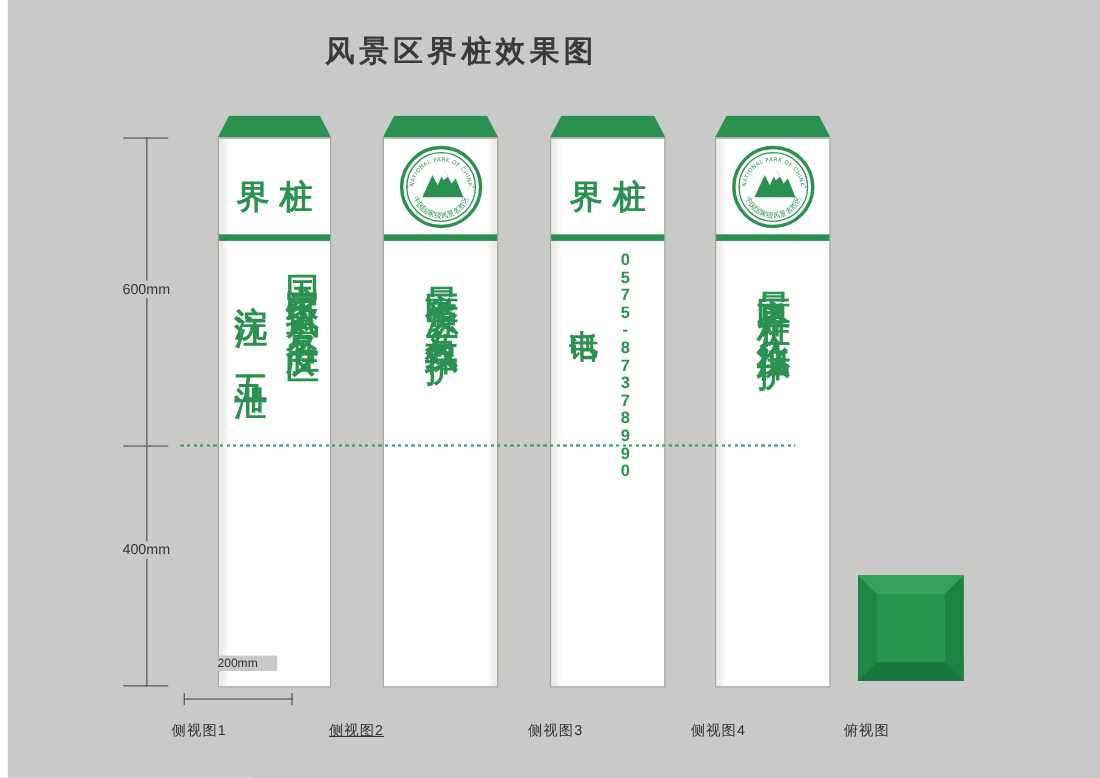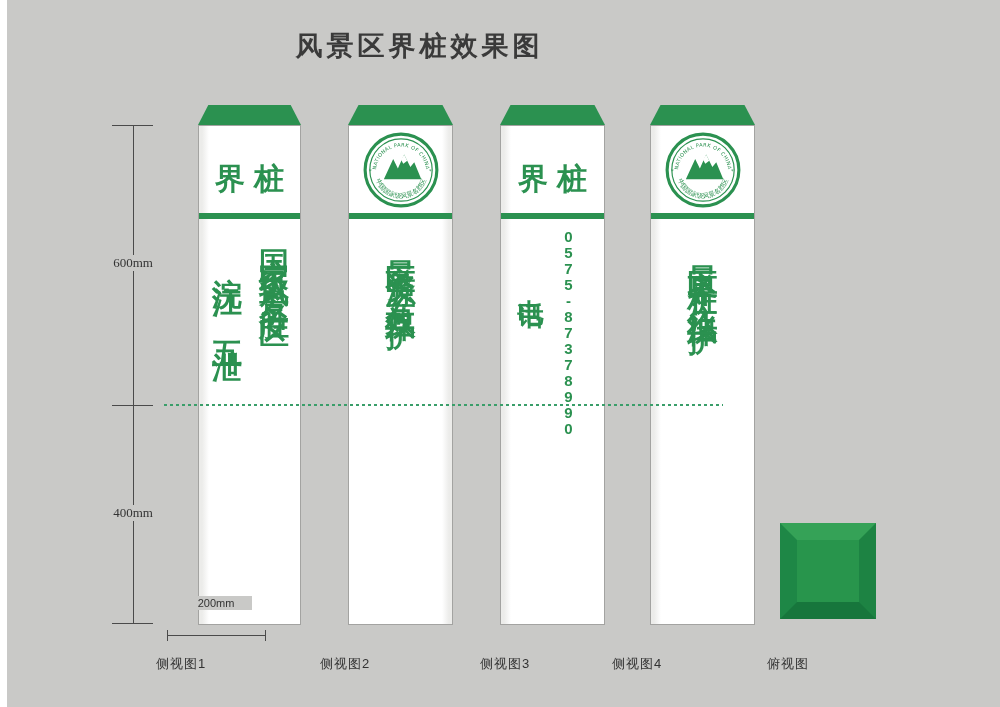--- a/index.html
+++ b/index.html
@@ -46,21 +46,21 @@
     background:repeating-linear-gradient(to right,#3a9e6a 0 3px,transparent 3px 6px);
   }
   
   .dim{background:#4a4a4a;position:absolute;}
   .dim-v{left:133px;width:1px;}
   .dim-v.seg1{top:125px;height:280px;}
   .dim-v.seg2{top:406px;height:218px;}
   .tick-h{position:absolute;left:112px;width:41px;height:1px;background:#4a4a4a;}
   .dim-label-v{
     position:absolute;left:103px;width:60px;text-align:center;
-    font-size:13px;color:#333333;background:#c9c9c7;line-height:16px;font-family:Liberation Serif, serif;
+    font-size:13px;color:#333333;background:#c9c9c7;line-height:16px;
   }
   .hdim-line{position:absolute;top:635px;left:167px;width:99px;height:1px;background:#4a4a4a;}
   .hdim-tick{position:absolute;top:630px;width:1px;height:11px;background:#4a4a4a;}
   .hdim-label{
     position:absolute;top:596px;left:180px;width:72px;text-align:center;
     font-size:11px;color:#333333;background:#c9c9c7;line-height:14px;
   }
   
   .view-label{
     position:absolute;top:655px;width:120px;
@@ -161,27 +161,27 @@
   </div>
 
   <div class="ground"></div>
 
   <div class="dim dim-v seg1"></div>
   <div class="dim dim-v seg2"></div>
   <div class="tick-h" style="top:125px;"></div>
   <div class="tick-h" style="top:405px;"></div>
   <div class="tick-h" style="top:623px;"></div>
   <div class="dim-label-v" style="top:255px;">600mm</div>
-  <div class="dim-label-v" style="top:505px;">400mm</div>
+  <div class="dim-label-v" style="top:492px;">400mm</div>
 
   <div class="hdim-line"></div>
   <div class="hdim-tick" style="left:167px;"></div>
   <div class="hdim-tick" style="left:265px;"></div>
   <div class="hdim-label">200mm</div>
 
   <div class="topview"></div>
 
   <div class="view-label" style="left:156px;">侧视图1</div>
-  <div class="view-label" style="left:320px;">侧视图2</div>
+  <div class="view-label" style="left:299px;text-decoration:underline;">侧视图2</div>
   <div class="view-label" style="left:480px;">侧视图3</div>
-  <div class="view-label" style="left:612px;">侧视图4</div>
+  <div class="view-label" style="left:628px;">侧视图4</div>
   <div class="view-label" style="left:767px;">俯视图</div>
 </div>
 
 </body></html>

